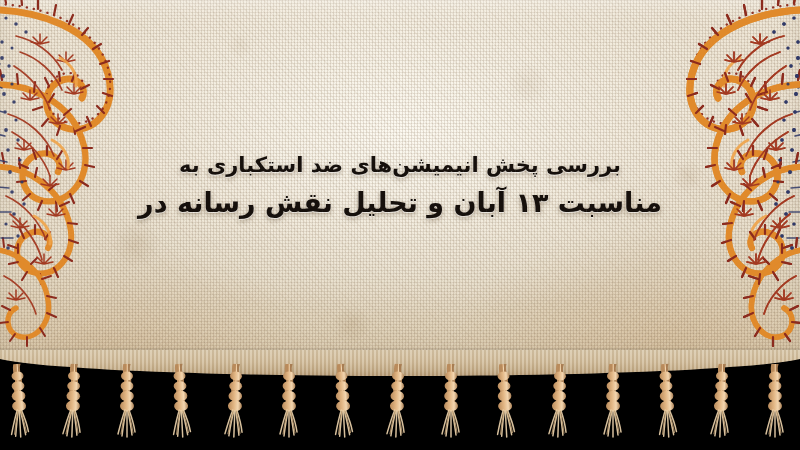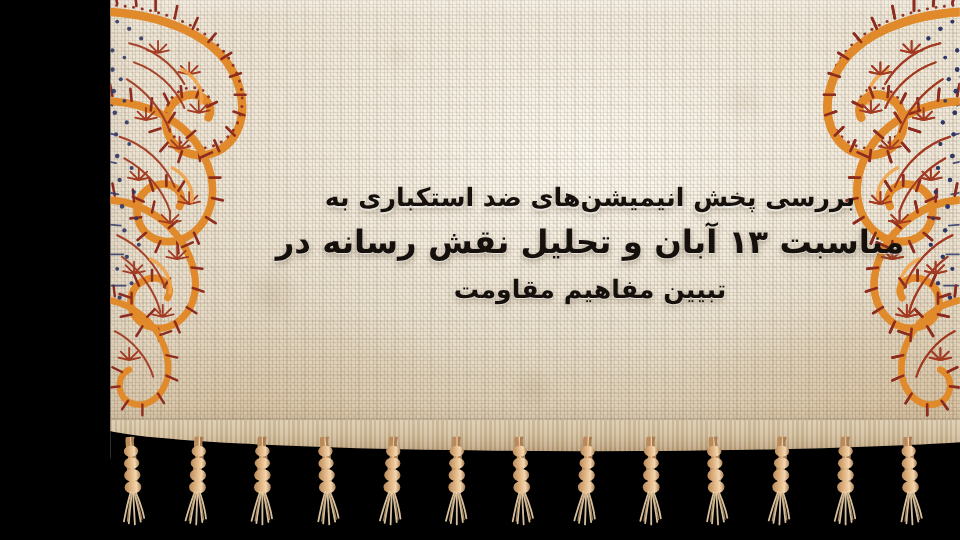--- a/index.html
+++ b/index.html
@@ -1,18 +1,18 @@
 <!DOCTYPE html>
 <html lang="fa" dir="rtl"><head>
 <meta charset="utf-8">
 <title>Pateh Banner</title>
 <style>
   html,body{margin:0;padding:0;background:#000;}
   #stage{
-    position:relative;width:708px;height:450px;overflow:hidden;
+    position:relative;width:800px;height:450px;overflow:hidden;
     background:#000;
     font-family:"DejaVu Sans","Liberation Sans",sans-serif;
   }
 
   
   .fabric{
     position:absolute;left:0;top:0;width:800px;height:382px;
     background:
       radial-gradient(ellipse 520px 280px at 50% 34%, rgba(255,253,246,.85) 0%, rgba(255,252,242,0) 68%),
       radial-gradient(ellipse 300px 150px at 84% 88%, rgba(205,176,136,.42) 0%, rgba(205,176,136,0) 72%),
@@ -333,21 +333,20 @@
           <circle cx="2" cy="42" r="1.7"></circle>
             <circle cx="12" cy="48" r="1.5"></circle>
         </g>
       </g>
     </svg>
   </div>
 
   <div class="title">
     <span class="ln l1">بررسی پخش انیمیشن‌های ضد استکباری به</span>
     <span class="ln l2">مناسبت ۱۳ آبان و تحلیل نقش رسانه در</span>
-    <span class="ln l3">تبیین مفاهیم مقاومت</span>
   </div>
 
   <div class="fringeband">
     <div class="selvage"></div>
     <div id="tassels">
         <div class="tassel" style="left: 6px; transform: rotate(-3deg);">
           <svg width="26" height="80" viewBox="0 0 26 80" xmlns="http://www.w3.org/2000/svg">
             <defs>
               <linearGradient id="cg0" x1="0" y1="0" x2="1" y2="0">
                 <stop offset="0%" stop-color="#b98b5c"></stop>

